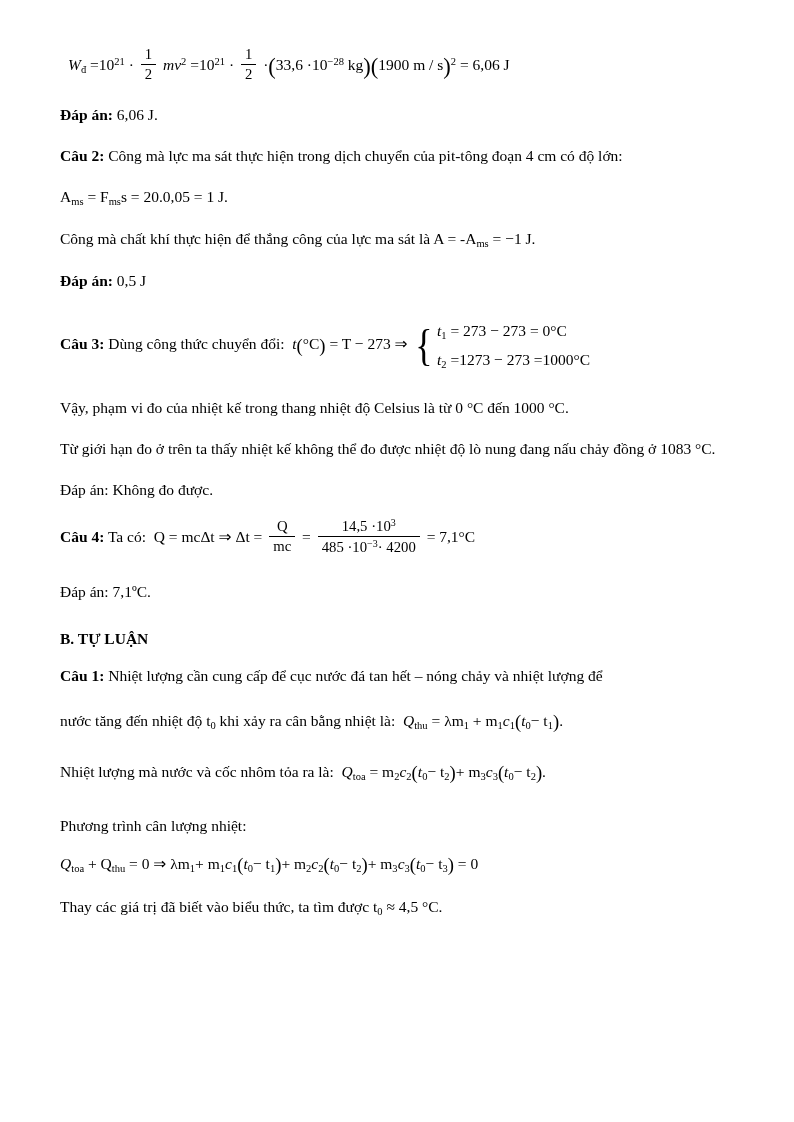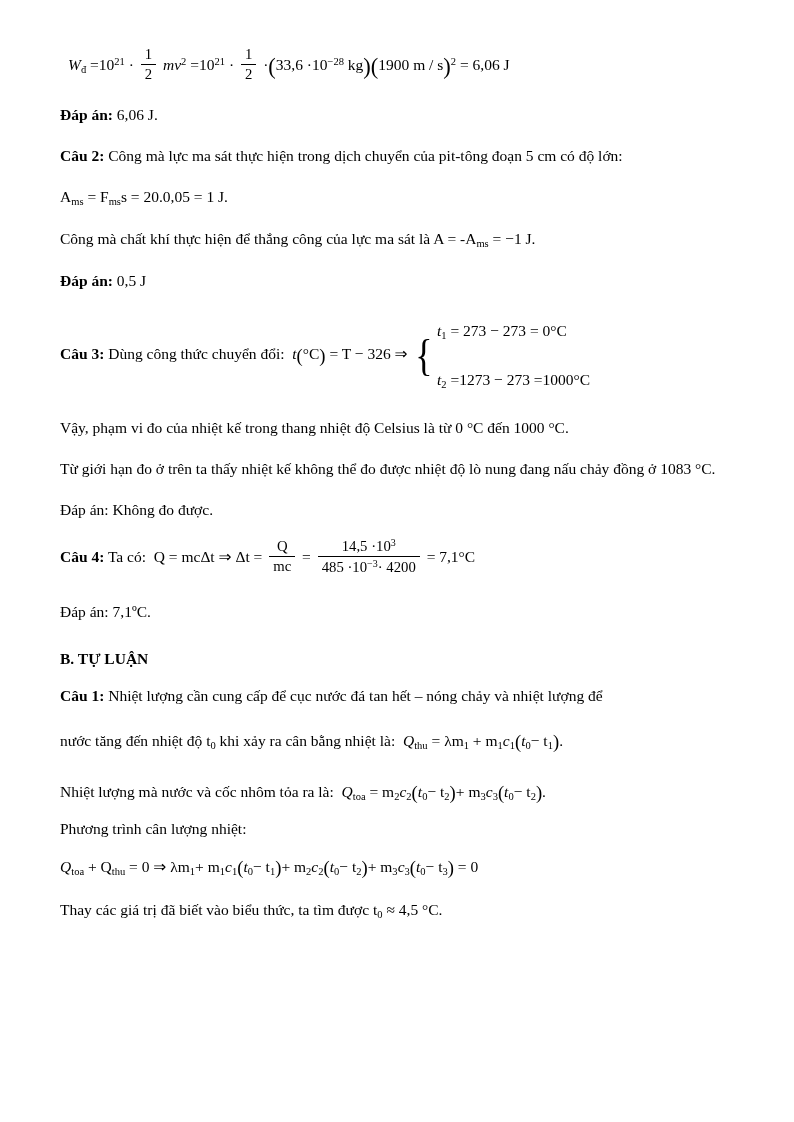--- a/index.html
+++ b/index.html
@@ -139,47 +139,47 @@
       <span>·</span><span class="paren">(</span><span>33,6 ·10</span><sup>−28</sup>&nbsp;<span>kg</span><span class="paren">)</span><span class="paren">(</span><span>1900 m / s</span><span class="paren">)</span><sup>2</sup>
       <span>= 6,06 J</span>
     </span>
   </div>
 
   <div class="block">
     <span class="bold">Đáp án:</span><span> 6,06 J.</span>
   </div>
 
   <div class="block">
-    <span class="bold">Câu 2:</span><span> Công mà lực ma sát thực hiện trong dịch chuyển của pit-tông đoạn 5 cm có độ lớn:</span>
+    <span class="bold">Câu 2:</span><span> Công mà lực ma sát thực hiện trong dịch chuyển của pit-tông đoạn 4 cm có độ lớn:</span>
   </div>
 
   <div class="block">
     <span>A<sub>ms</sub> = F<sub>ms</sub>s = 20.0,05 = 1 J.</span>
   </div>
 
   <div class="block">
     <span>Công mà chất khí thực hiện để thắng công của lực ma sát là A = -A<sub>ms</sub> = −1 J.</span>
   </div>
 
 
   <div class="block">
     <span class="bold">Đáp án:</span><span> 0,5 J</span>
   </div>
 
   <div class="eq-para" style="margin-top:24px;margin-bottom:22px;">
     <span class="bold">Câu 3:</span><span> Dùng công thức chuyển đổi:</span>
     <span class="math inline-eq">
       &nbsp;<span class="mi">t</span><span class="paren-sm">(</span><span>°C</span><span class="paren-sm">)</span>
-      <span>= T − 326</span>
+      <span>= T − 273</span>
       <span>⇒</span>
       <span class="cases">
         <span class="brace">{</span>
         <span class="rows">
           <span style="display:block;"><span class="mi">t</span><sub>1</sub> <span>= 273 − 273 = 0°C</span></span>
-          <span style="display:block;margin-top:20px;"><span class="mi">t</span><sub>2</sub> <span>=1273 − 273 =1000°C</span></span>
+          <span style="display:block;"><span class="mi">t</span><sub>2</sub> <span>=1273 − 273 =1000°C</span></span>
         </span>
       </span>
     </span>
   </div>
 
   <div class="block">Vậy, phạm vi đo của nhiệt kế trong thang nhiệt độ Celsius là từ 0 °C đến 1000 °C.</div>
 
   <div class="block" style="max-width:660px;">Từ giới hạn đo ở trên ta thấy nhiệt kế không thể đo được nhiệt độ lò nung đang nấu chảy đồng ở 1083 °C.</div>
 
   <div class="block">Đáp án: Không đo được.</div>
@@ -213,21 +213,21 @@
 
   <div class="eq-para" style="margin-bottom:18px;">
     <span>nước tăng đến nhiệt độ t<sub>0</sub> khi xảy ra cân bằng nhiệt là:</span>
     <span class="math inline-eq">
       &nbsp;<span class="mi">Q</span><sub>thu</sub>
       <span>= λm</span><sub>1</sub>
       <span>+ m</span><sub>1</sub><span class="mi">c</span><sub>1</sub><span class="paren-sm">(</span><span class="mi">t</span><sub>0</sub><span>− t</span><sub>1</sub><span class="paren-sm">)</span><span>.</span>
     </span>
   </div>
 
-  <div class="eq-para" style="margin-bottom:9px;">
+  <div class="eq-para" style="margin-bottom:26px;">
     <span>Nhiệt lượng mà nước và cốc nhôm tỏa ra là:</span>
     <span class="math inline-eq">
       &nbsp;<span class="mi">Q</span><sub>toa</sub>
       <span>= m</span><sub>2</sub><span class="mi">c</span><sub>2</sub><span class="paren-sm">(</span><span class="mi">t</span><sub>0</sub><span>− t</span><sub>2</sub><span class="paren-sm">)</span><span>+ m</span><sub>3</sub><span class="mi">c</span><sub>3</sub><span class="paren-sm">(</span><span class="mi">t</span><sub>0</sub><span>− t</span><sub>2</sub><span class="paren-sm">)</span><span>.</span>
     </span>
   </div>
 
   <div class="block">Phương trình cân lượng nhiệt:</div>
 
   <div class="eq-line" style="margin-bottom:20px;">

